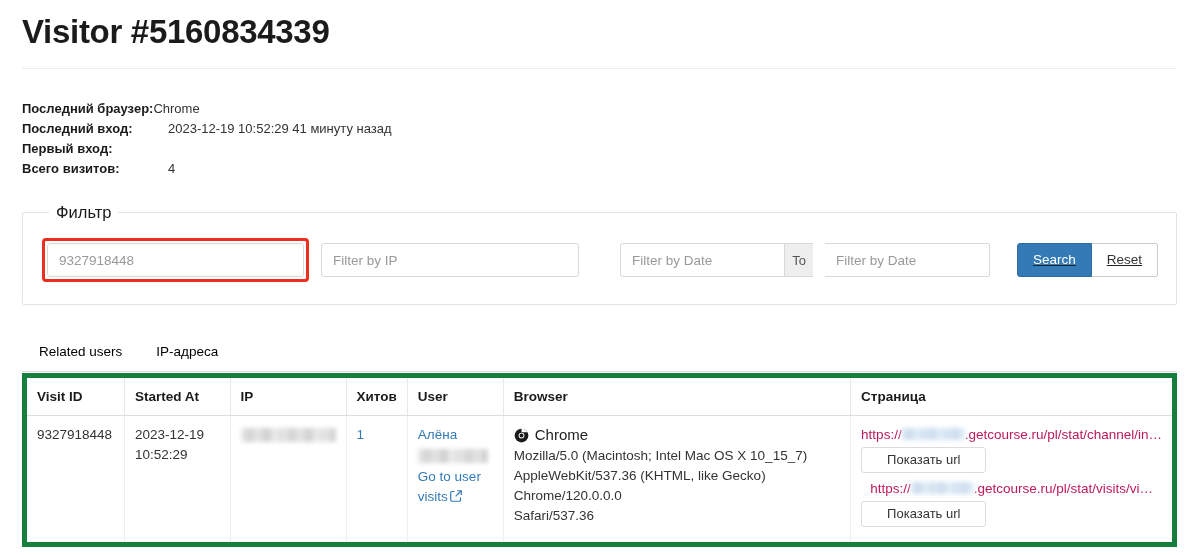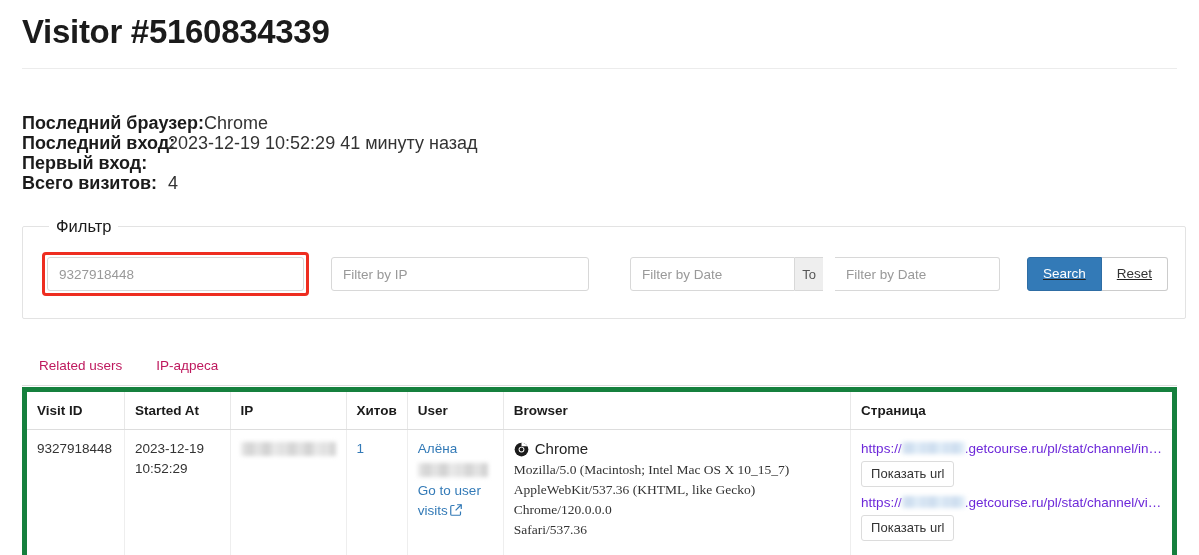--- a/index.html
+++ b/index.html
@@ -24,21 +24,21 @@
     line-height: 40px;
   }
   .title-rule {
     height: 1px;
     background: #ececec;
     margin: 0 0 0 0;
     width: 1155px;
   }
 
   
-  .summary { margin-top: 44px; font-size: 18px; line-height: 20px; }
+  .summary { margin-top: 30px; font-size: 13px; line-height: 20px; }
   .summary-row { display: flex; }
   .summary-label { font-weight: bold; color: #1b1b1b; white-space: pre; }
   .summary-value { color: #333333; white-space: pre; }
   .w-auto { width: auto; }
   .w-fixed { display: inline-block; width: 146px; }
 
   
   fieldset.filter {
     margin: 24px 0 0 0;
     padding: 10px 17px 22px 14px;
@@ -68,21 +68,21 @@
     border-radius: 3px;
     background: #fff;
     font-size: 13.5px;
     font-family: "Liberation Sans", sans-serif;
     color: #999999;
     padding: 0 11px;
     outline: none;
   }
   .txt-input::placeholder { color: #999999; opacity: 1; }
   #visit-input { width: 257px; }
-  #ip-input { width: 258px; margin-left: 22px; }
+  #ip-input { width: 258px; margin-left: 12px; }
 
   .daterange { display: flex; align-items: stretch; margin-left: 29px; }
   .daterange .txt-input { border-radius: 0; margin-left: 12px; }
   .date-from { width: 165px; border-radius: 3px 0 0 3px !important; }
   .date-to   { width: 165px; border-radius: 0 3px 3px 0 !important; border-left: none !important; }
   .date-sep {
     width: 28px; height: 34px;
     background: #eeeeee;
     border-top: 1px solid #d8d8d8;
     border-bottom: 1px solid #d8d8d8;
@@ -112,21 +112,21 @@
   
   .tabs { display: flex; margin-top: 26px; position: relative; z-index: 2; }
   .tab {
     font-size: 13.5px;
     padding: 10px 16px;
     line-height: 20px;
     cursor: pointer;
     border: 1px solid transparent;
     border-radius: 4px 4px 0 0;
     margin-bottom: -1px;
-    color: #be185d;
+    color: #000000;
   }
   .tab.active {
     color: #333333;
     background: #ffffff;
     border-color: #dddddd #dddddd #ffffff;
   }
   .tabs-rule {
     height: 1px; background: #dddddd;
     width: 1155px; position: relative; top: -1px; z-index: 1;
   }
@@ -182,27 +182,27 @@
     display: inline-block;
     width: 63px; height: 12px;
     vertical-align: -1px;
     background: repeating-linear-gradient(90deg,
       #dce8f4 0px, #cbdcee 8px, #e2eef8 15px, #d0dff0 23px);
     filter: blur(2px);
   }
 
   .chrome-line { display: flex; align-items: center; gap: 6px; margin-bottom: 1px; }
   .chrome-icon { width: 15px; height: 15px; display: block; }
-  .ua-text { font-size: 13.5px; color: #333; line-height: 20px; font-family: Liberation Serif, serif; }
-
-  .url-line { color: #6d28d9; white-space: nowrap; line-height: 20px; }
+  .ua-text { font-size: 13.5px; color: #333; line-height: 20px; }
+
+  .url-line { color: #be185d; white-space: nowrap; line-height: 20px; text-align: center; }
   .show-url-btn {
     display: inline-block;
     margin: 2px 0 6px 0;
-    padding: 3px 9px;
+    padding: 3px 25px;
     font-size: 13px;
     font-family: "Liberation Sans", sans-serif;
     background: #ffffff;
     border: 1px solid #dcdcdc;
     border-radius: 3px;
     color: #333333;
     cursor: pointer;
     line-height: 18px;
   }
   .ext-icon { width: 12px; height: 12px; vertical-align: -1px; margin-left: 2px; }
@@ -320,21 +320,21 @@
           <div class="ua-text">AppleWebKit/537.36 (KHTML, like Gecko) Chrome/120.0.0.0</div>
           <div class="ua-text">Safari/537.36</div>
         </td>
 
         <td class="c-page">
           <div class="url-line">
             <span>https://</span><span class="blur-url"></span><span>.getcourse.ru/pl/stat/channel/in…</span>
           </div>
           <button class="show-url-btn">Показать url</button>
           <div class="url-line">
-            <span>https://</span><span class="blur-url"></span><span>.getcourse.ru/pl/stat/channel/vi…</span>
+            <span>https://</span><span class="blur-url"></span><span>.getcourse.ru/pl/stat/visits/vi…</span>
           </div>
           <button class="show-url-btn">Показать url</button>
         </td>
 
       </tr>
     </tbody>
   </table>
 
 </div>
 

